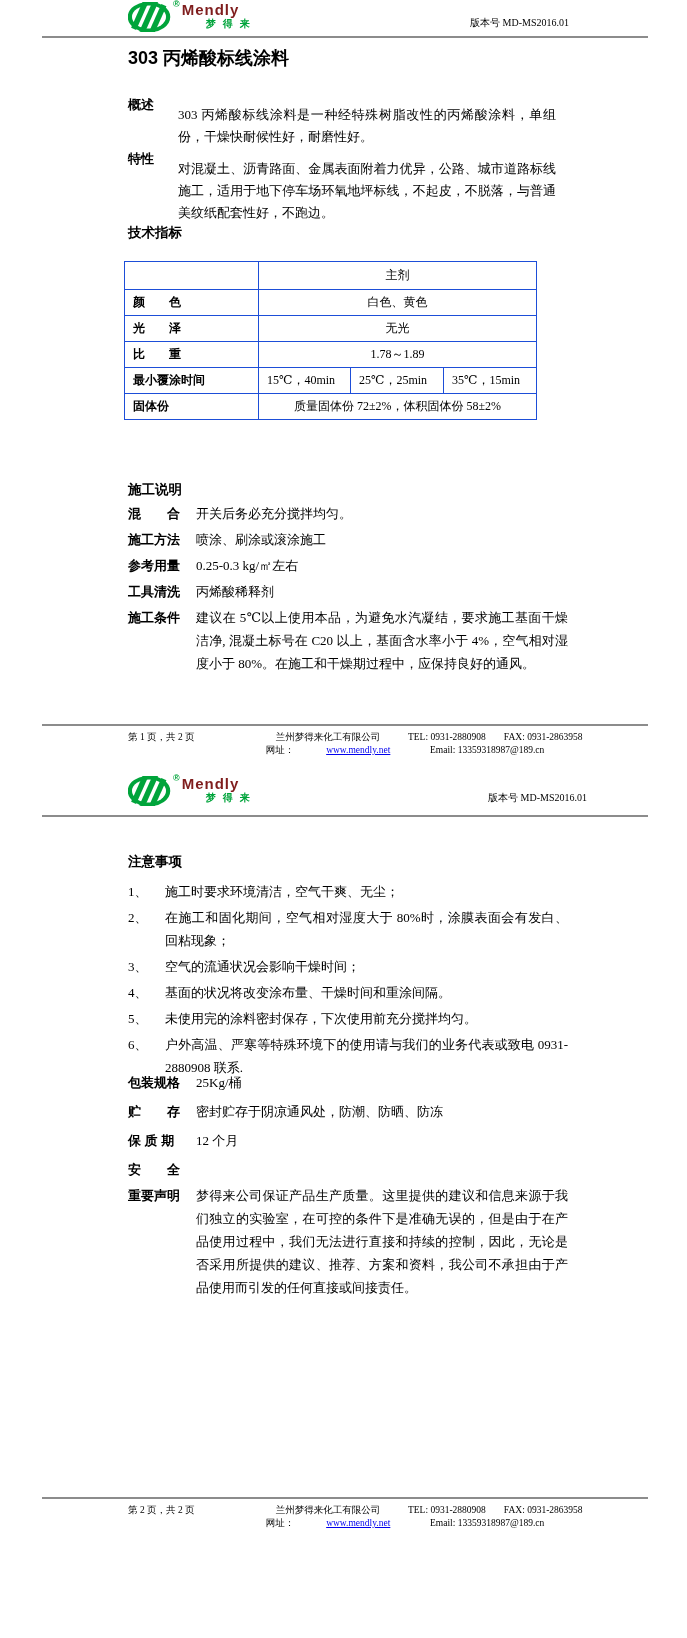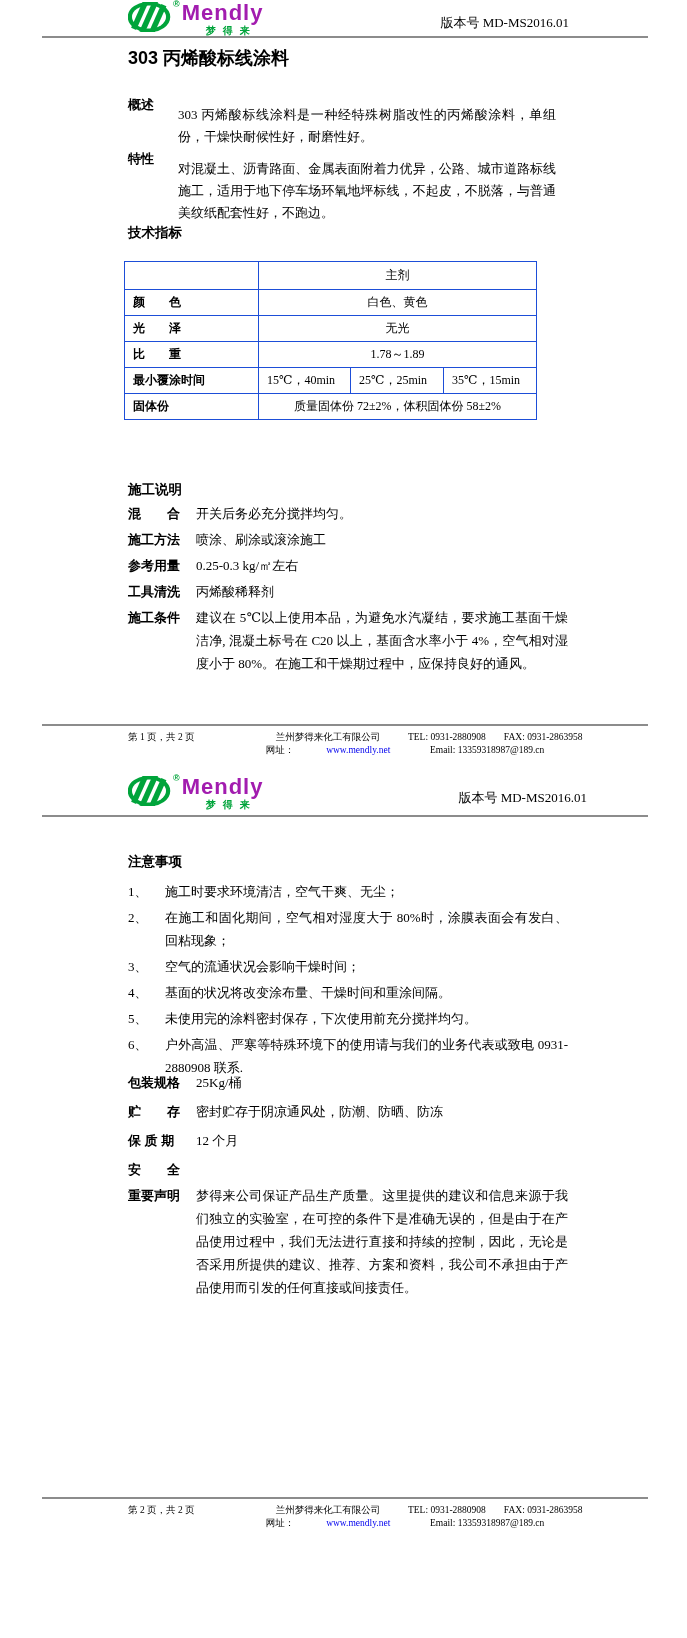--- a/index.html
+++ b/index.html
@@ -8,25 +8,25 @@
   .abs{position:absolute;}
   .rule{height:0;border-top:2px solid #8c8c8c;width:606px;left:42px;}
 
   
   .logo{display:flex;align-items:flex-start;}
   .logo-mark{flex:none;}
   .reg{font-size:9px;color:#00A43B;font-family:"Liberation Sans",sans-serif;
        position:relative;top:-3px;margin:0 2px 0 1px;font-weight:bold;}
   .logo-texts{display:flex;flex-direction:column;line-height:1;}
   .logo-en{font-family:"Liberation Sans","DejaVu Sans",sans-serif;font-weight:bold;
-           font-size:22px;color:#a21caf;letter-spacing:1px;}
+           font-size:15px;color:#7f1d1d;letter-spacing:1px;}
   .logo-cn{font-family:"Liberation Sans","DejaVu Sans",sans-serif;font-weight:bold;
            font-size:10px;color:#00A43B;letter-spacing:7px;margin-top:2px;padding-left:24px;}
 
-  .version{font-size:13px;line-height:12px;}
+  .version{font-size:10px;line-height:12px;}
   .title{font-family:"Liberation Sans","DejaVu Sans",sans-serif;font-weight:bold;
          font-size:18px;margin:0;}
 
   .sect{left:128px;width:438px;display:flex;}
   .sect-label{flex:none;width:28px;margin-right:12px;font-weight:bold;font-size:13px;
               line-height:22px;font-family:"Liberation Sans",sans-serif;}
   .sect-text{flex:1;font-size:13px;line-height:22px;text-align:justify;margin:10px;}
 
   .heading{left:128px;font-family:"Liberation Sans",sans-serif;font-weight:bold;font-size:13.5px;}
 
@@ -48,21 +48,21 @@
 
   .footer{left:42px;width:606px;}
   .f-rule{height:0;border-top:2px solid #8c8c8c;}
   .f-row{display:flex;margin-top:5px;font-size:9.5px;line-height:13px;}
   .f-spacer{flex:none;width:86px;}
   .f-page{flex:none;width:130px;}
   .f-center{flex:none;width:140px;text-align:center;}
   .f-right{flex:1;padding-left:10px;}
   .f-telfax .gap{display:inline-block;width:18px;}
   .f-email{padding-left:22px;}
-  .link{color:#0000EE;cursor:pointer;margin-left:32px;}
+  .link{color:#0000EE;text-decoration:underline;cursor:pointer;margin-left:32px;}
 </style>
 </head>
 <body>
 
 <div class="canvas">
 
   <div class="abs logo" style="top:2px;left:128px;">
     <span class="logo-mark">
       <svg width="44" height="30" viewBox="0 0 44 30">
         <ellipse cx="21" cy="15" rx="20" ry="14" fill="#00A43B"></ellipse>

